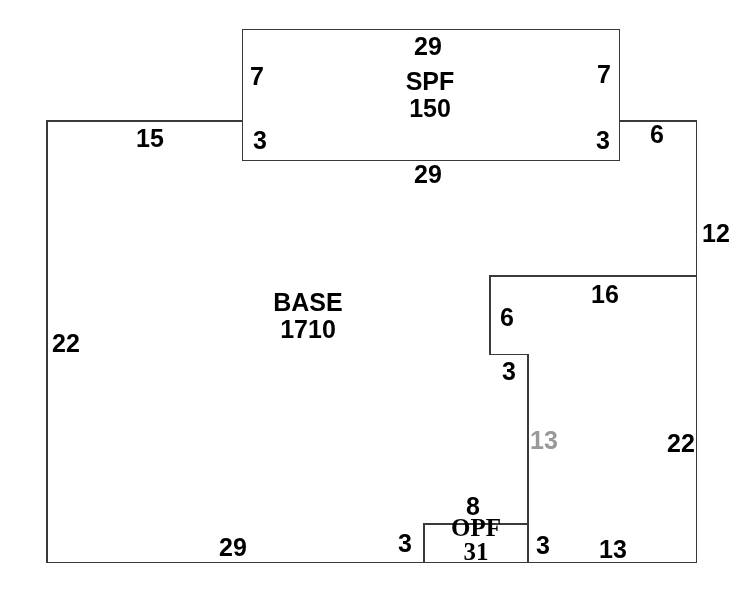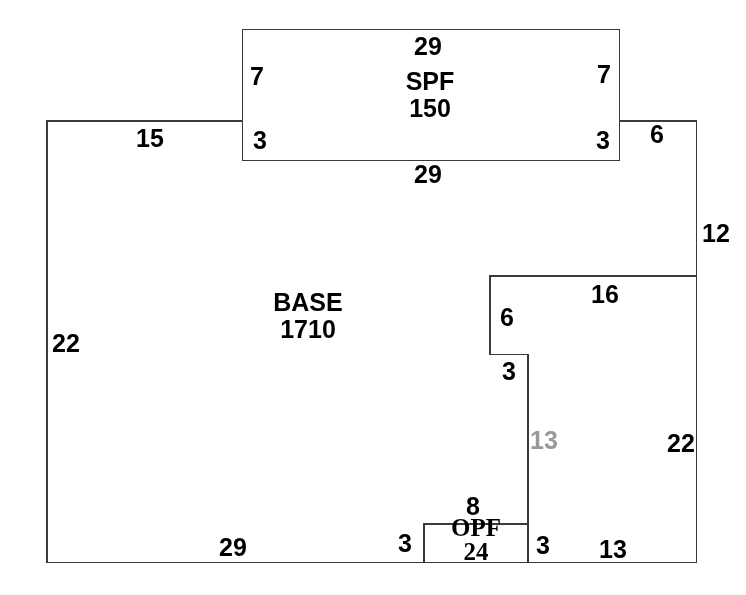--- a/index.html
+++ b/index.html
@@ -73,21 +73,21 @@
   <div class="region" style="left:430px; top:95px;">
     <div>SPF</div>
     <div>150</div>
   </div>
   <div class="region" style="left:308px; top:316px;">
     <div>BASE</div>
     <div>1710</div>
   </div>
   <div class="region tight" style="left:476px; top:540px;font-family:Liberation Serif, serif;">
     <div>OPF</div>
-    <div>24</div>
+    <div>31</div>
   </div>
 
   <div class="dim" style="left:428px; top:46px;">29</div>
   <div class="dim" style="left:257px; top:76px;">7</div>
   <div class="dim" style="left:604px; top:74px;">7</div>
   <div class="dim" style="left:260px; top:140px;">3</div>
   <div class="dim" style="left:603px; top:140px;">3</div>
   <div class="dim" style="left:428px; top:174px;">29</div>
   <div class="dim" style="left:150px; top:138px;">15</div>
   <div class="dim" style="left:657px; top:134px;">6</div>

